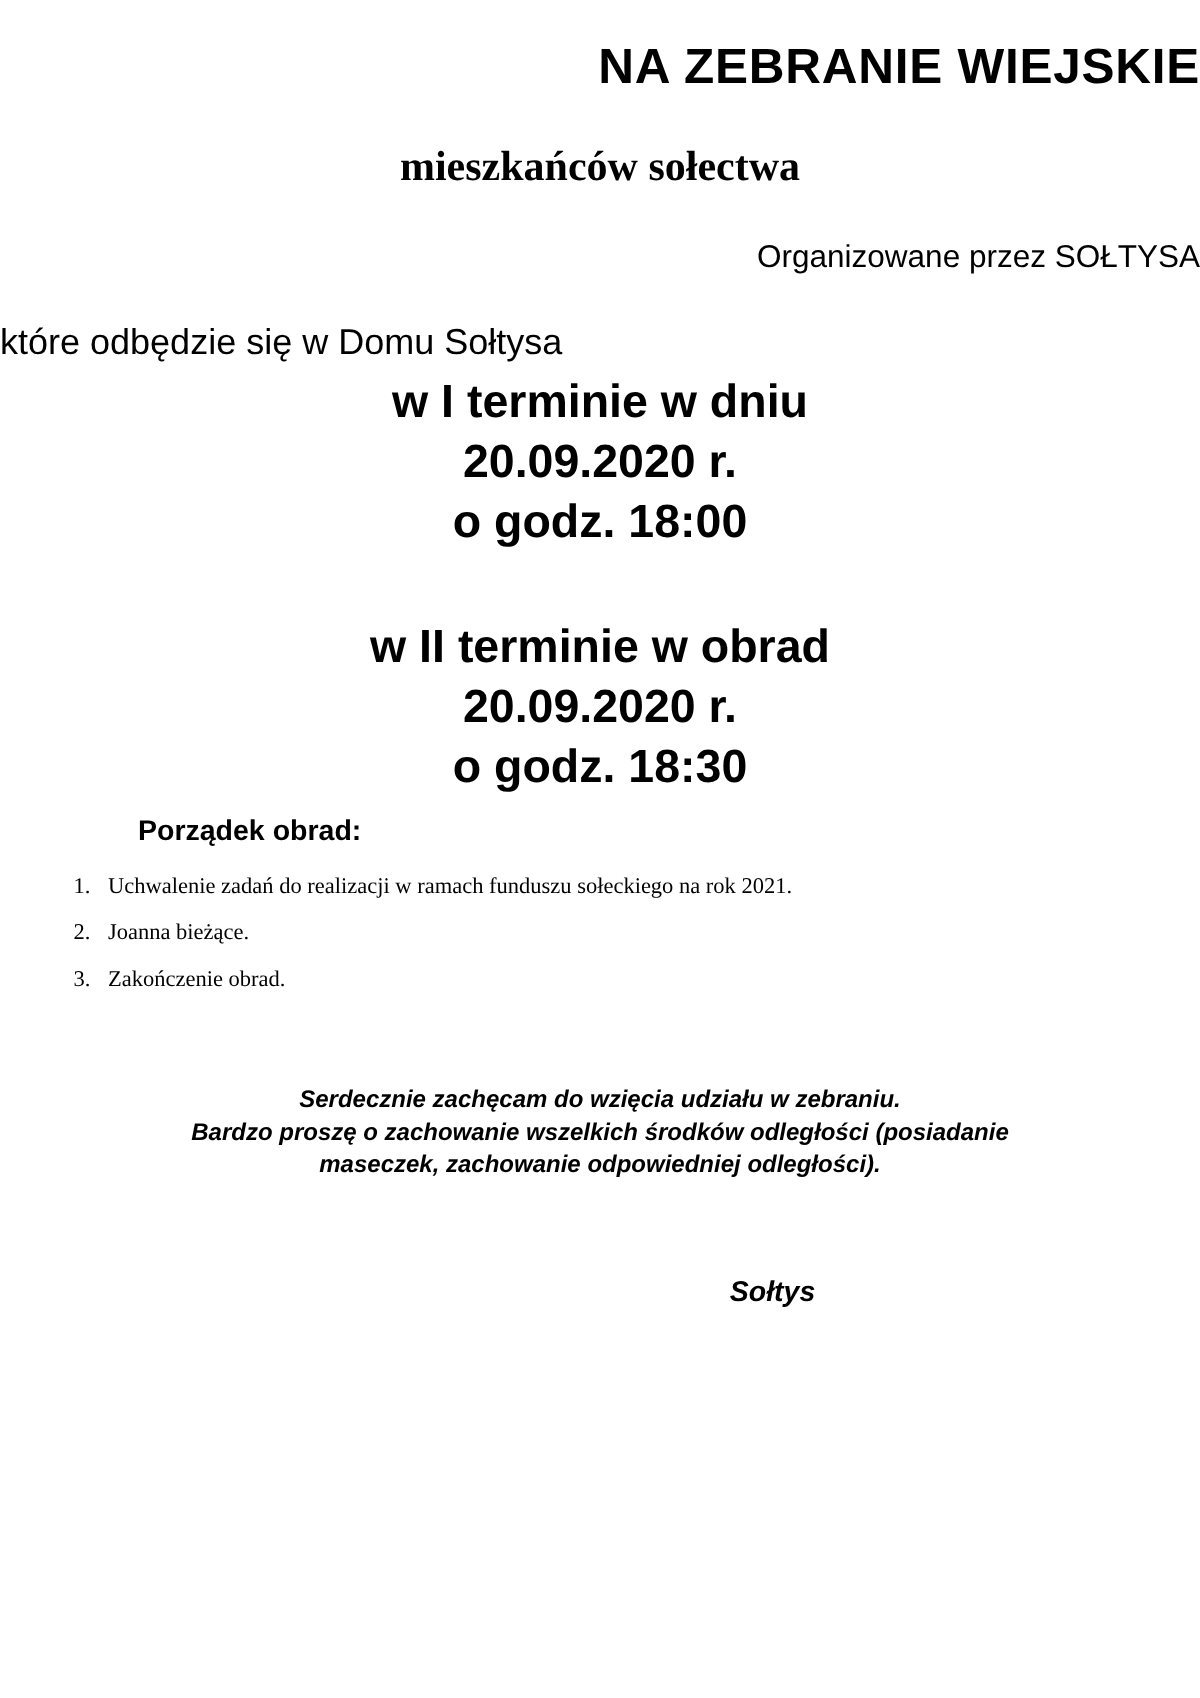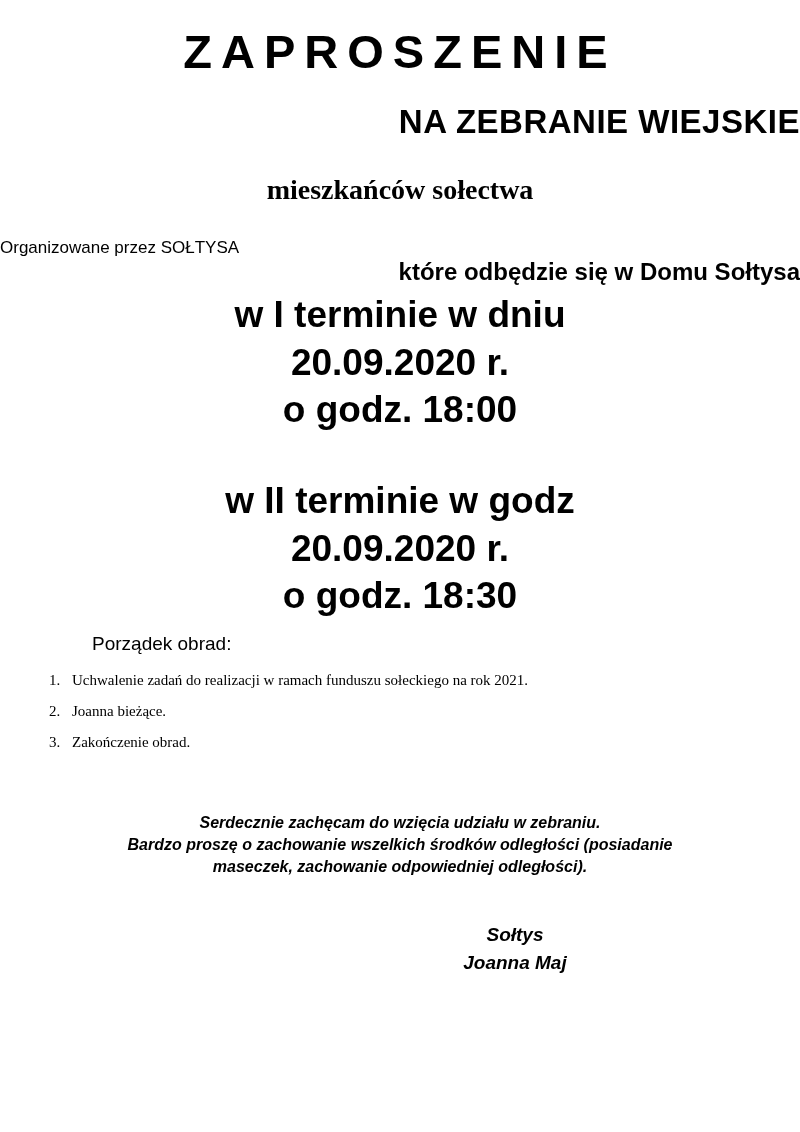--- a/index.html
+++ b/index.html
@@ -47,49 +47,50 @@
     line-height: 1.15;
   }
   .village {
     text-align: center;
     font-size: 31px;
     font-weight: bold;
     margin-top: 8px;
     line-height: 1.15;
   }
   .organizer {
-    text-align: left;
-    font-size: 17px;
+    text-align: right;
+    font-size: 21px;
     font-weight: normal;
     margin-top: 32px;
     line-height: 1.15;
   }
   .where {
-    text-align: right;
+    text-align: left;
     font-size: 24px;
-    font-weight: bold;
+    font-weight: normal;
+    margin-top: 30px;
     line-height: 1.15;
   }
   .term-block {
     text-align: center;
-    font-size: 37px;
+    font-size: 31px;
     font-weight: bold;
     line-height: 1.28;
     margin-top: 6px;
   }
   .term-block.second {
     margin-top: 44px;
   }
   .term-line {
     display: block;
   }
 
   .agenda-heading {
     font-size: 19px;
-    font-weight: normal;
+    font-weight: bold;
     margin-top: 14px;
     margin-left: 92px;
   }
   ol.agenda {
     font-family: "Liberation Serif", serif;
     font-size: 15px;
     margin: 18px 0 0 0;
     padding-left: 64px;
     line-height: 1.0;
   }
@@ -109,64 +110,62 @@
   }
   .appeal .l1 { display: block; }
   .appeal .l2 { display: block; }
 
   .signature {
     text-align: center;
     font-size: 19px;
     font-weight: bold;
     font-style: italic;
     line-height: 1.45;
-    margin-top: 44px;
+    margin-top: 60px;
     padding-left: 230px;
   }
   .signature span { display: block; }
 </style>
 </head>
 <body>
 
 <div class="page">
 
-  <div class="title-main">ZAPROSZENIE</div>
 
   <div class="title-sub">NA ZEBRANIE WIEJSKIE</div>
 
   <div class="residents">mieszkańców sołectwa</div>
 
 
   <div class="organizer">Organizowane przez SOŁTYSA</div>
 
   <div class="where">które odbędzie się w Domu Sołtysa</div>
 
   <div class="term-block">
     <span class="term-line">w I terminie w dniu</span>
     <span class="term-line">20.09.2020 r.</span>
     <span class="term-line">o godz. 18:00</span>
   </div>
 
   <div class="term-block second">
-    <span class="term-line">w  II terminie w godz</span>
+    <span class="term-line">w  II terminie w obrad</span>
     <span class="term-line">20.09.2020 r.</span>
     <span class="term-line">o godz. 18:30</span>
   </div>
 
   <div class="agenda-heading">Porządek obrad:</div>
 
   <ol class="agenda">
     <li>Uchwalenie zadań do realizacji  w ramach funduszu sołeckiego na rok 2021.</li>
     <li>Joanna bieżące.</li>
     <li>Zakończenie obrad.</li>
   </ol>
 
   <div class="appeal">
     <span class="l1">Serdecznie zachęcam do wzięcia udziału w zebraniu.</span>
     <span class="l2">Bardzo proszę o zachowanie wszelkich środków odległości (posiadanie maseczek, zachowanie odpowiedniej odległości).</span>
   </div>
 
   <div class="signature">
     <span>Sołtys</span>
-    <span>Joanna Maj</span>
   </div>
 
 </div>
 
 </body></html>

